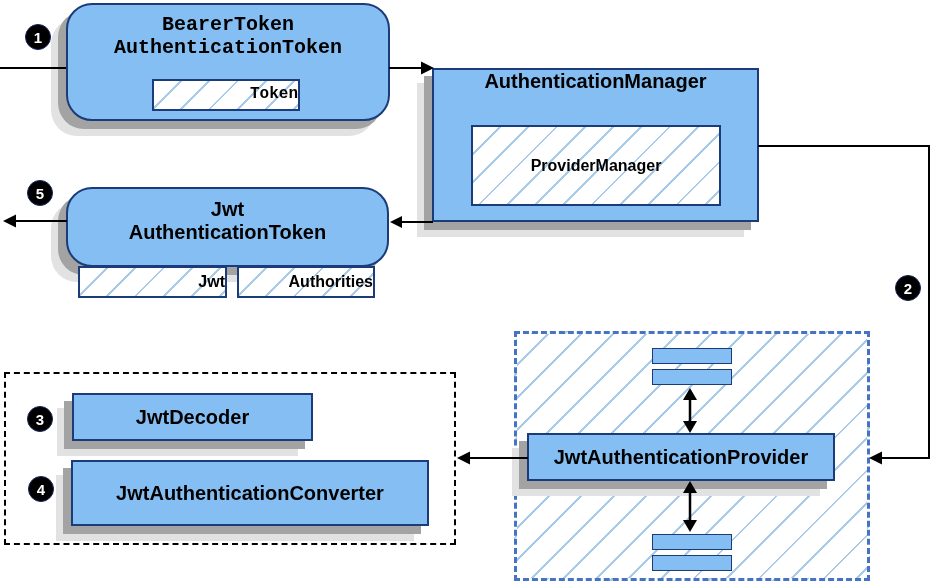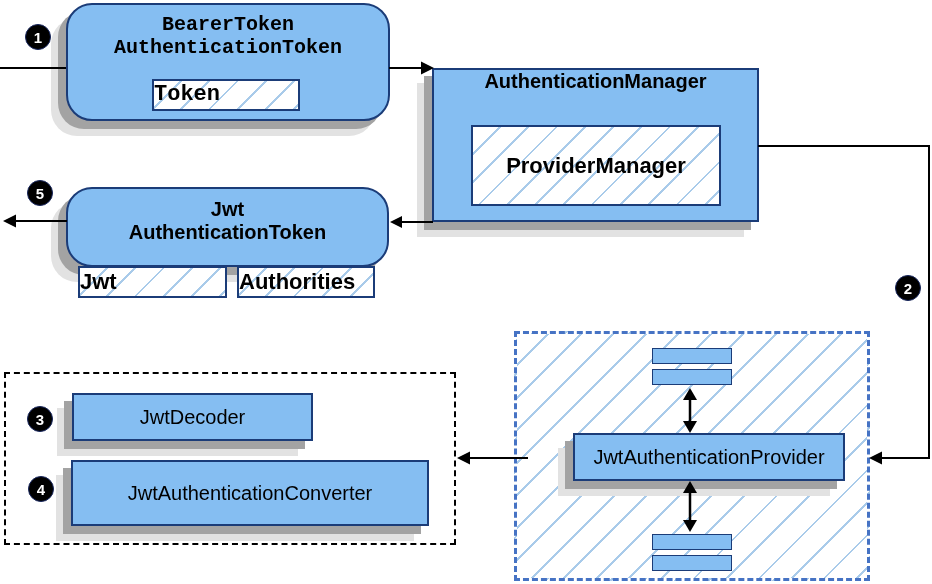--- a/index.html
+++ b/index.html
@@ -50,29 +50,29 @@
     line-height: 23px;
   }
   .field {
     position: absolute;
     background:
       repeating-linear-gradient(135deg,
         #fff 0px, #fff 18px,
         var(--hatch, #A9CBEA) 18px, var(--hatch, #A9CBEA) 20px);
     border: 2px solid var(--node_border, #1B3C78);
     font-weight: 700;
-    font-size: 22px;
-    text-align: left;
+    font-size: 16px;
+    text-align: right;
     color: var(--text, #000);
   }
   .field-sm { line-height: 27px; }
   .field-lg { display: flex; align-items: center; justify-content: center; }
   .label-node {
     display: flex; align-items: center; justify-content: center;
-    font-weight: 400; font-size: 20px;
+    font-weight: 700; font-size: 20px;
   }
   .bar {
     position: absolute;
     left: 652px; width: 80px; height: 16px;
     background: var(--node_fill, #85BEF2);
     border: 1.5px solid var(--node_border, #1B3C78);
     z-index: 3;
   }
   
   .group-label {
@@ -155,21 +155,21 @@
     <div class="field field-sm" style="left:10px; top:77px; width:149px; height:32px;">Jwt</div>
     <div class="field field-sm" style="left:169px; top:77px; width:138px; height:32px;">Authorities</div>
   </div>
 
 
   <div class="bar" style="top:348px;"></div>
   <div class="bar" style="top:369px;"></div>
   <div class="bar" style="top:534px;"></div>
   <div class="bar" style="top:555px;"></div>
 
-  <div class="node label-node shadowed" style="left:527px; top:433px; width:272px; height:48px;margin-left:46px;">JwtAuthenticationProvider</div>
+  <div class="node label-node shadowed" style="left:527px; top:433px; width:308px; height:48px;">JwtAuthenticationProvider</div>
 
   <div class="node label-node shadowed" style="left:72px; top:393px; width:241px; height:48px;">JwtDecoder</div>
 
   <div class="node label-node shadowed" style="left:71px; top:460px; width:358px; height:66px;">JwtAuthenticationConverter</div>
 
   <div class="step-badge" style="left:25px; top:24px;">1</div>
   <div class="step-badge" style="left:895px; top:275px;">2</div>
   <div class="step-badge" style="left:27px; top:406px;">3</div>
   <div class="step-badge" style="left:28px; top:476px;">4</div>
   <div class="step-badge" style="left:27px; top:180px;">5</div>

